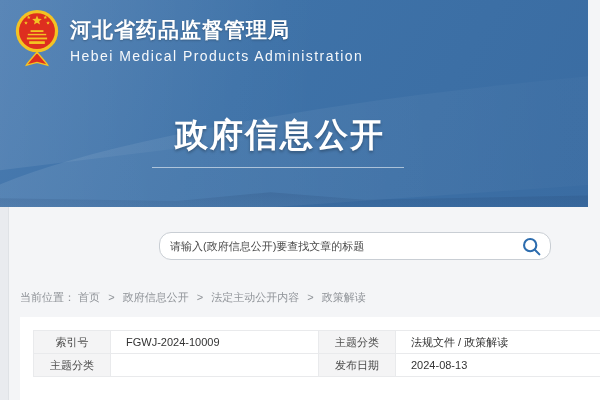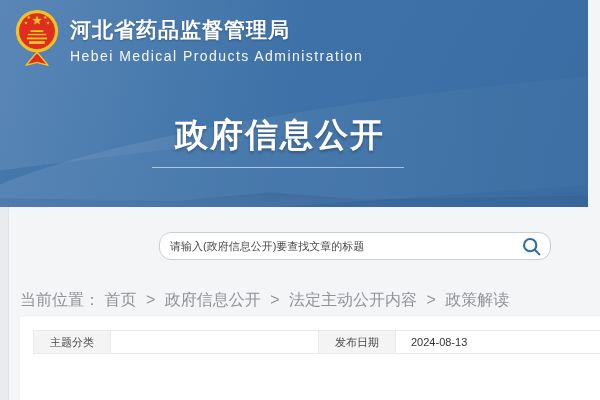--- a/index.html
+++ b/index.html
@@ -72,21 +72,21 @@
     padding:0 0 0 10px; font-size:11px; color:#333;
     font-family:"Liberation Sans","DejaVu Sans",sans-serif;
   }
   .search-input::placeholder { color:#4a4a4a; opacity:1; }
   .search-btn {
     position:absolute; top:3px; right:8px; width:21px; height:21px;
     background:none; border:none; cursor:pointer; padding:0;
   }
 
   .breadcrumb {
-    position:absolute; top:290px; left:20px; font-size:16px; color:#8f9398;
+    position:absolute; top:290px; left:20px; font-size:11px; color:#8f9398;
     white-space:nowrap;
   }
   .breadcrumb a { color:#8f9398; text-decoration:none; cursor:pointer; }
   .breadcrumb .sep { margin:0 5px; }
 
   
   .card {
     position:absolute; top:317px; left:20px; width:580px; height:83px;
     background:#ffffff;
   }
@@ -162,20 +162,26 @@
     <a>政府信息公开</a>
     <span class="sep">&gt;</span>
     <a>法定主动公开内容</a>
     <span class="sep">&gt;</span>
     <a>政策解读</a>
   </div>
 
   <div class="card">
     <table class="info-table">
       <tbody>
+          <tr>
+        <td class="lbl c1">索引号</td>
+        <td class="val c2">FGWJ-2024-10009</td>
+        <td class="lbl c3">主题分类</td>
+        <td class="val c4">法规文件 / 政策解读</td>
+      </tr>
       <tr>
         <td class="lbl c1">主题分类</td>
         <td class="val c2"></td>
         <td class="lbl c3">发布日期</td>
         <td class="val c4">2024-08-13</td>
       </tr>
     </tbody>
       </table>
   </div>
 

